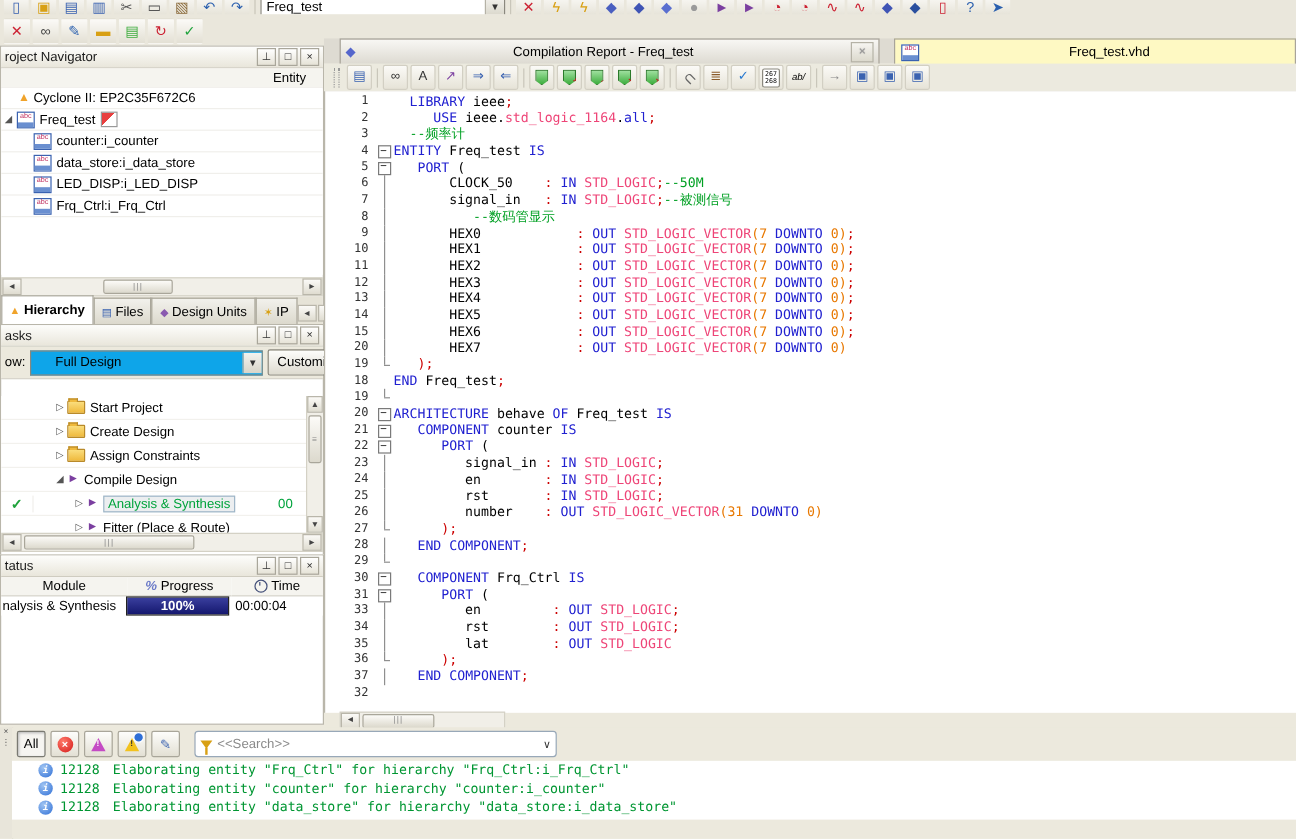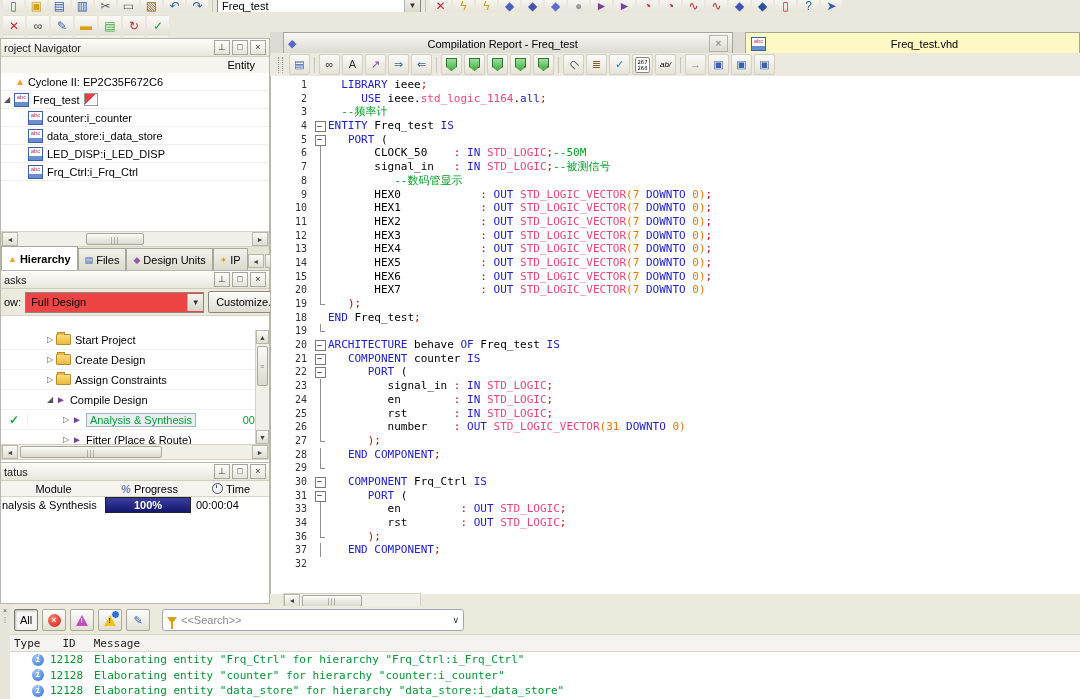--- a/index.html
+++ b/index.html
@@ -60,35 +60,35 @@
            display:flex;align-items:flex-end}
   .ptab{height:21px;display:flex;align-items:center;gap:3px;padding:0 6px;border:1px solid #a9a69a;
         border-bottom:none;background:linear-gradient(#f2f1ec,#dcd9cd);font-size:11px;white-space:nowrap}
   .ptab.active{background:#fff;height:23px;font-weight:bold}
   .ptab .ico{font-size:9px}
   .tabscroll{margin-left:auto;display:flex;gap:1px;padding:0 2px 2px 0}
 
   
   #tasks{left:0;top:270px;width:268px;height:192px}
   #flowrow{height:26px;display:flex;align-items:center;gap:4px;padding:0 3px;background:#ece9dd;border-bottom:1px solid #d8d5cc}
-  #flow-combo{flex:0 0 172px;height:19px;background:#ef4444;border:1px solid #8a887e;display:flex;align-items:center;justify-content:space-between;padding-left:5px}
+  #flow-combo{flex:0 0 172px;height:19px;background:#0ea5e9;border:1px solid #8a887e;display:flex;align-items:center;justify-content:space-between;padding-left:20px}
   #flow-combo .dd{width:15px;height:17px;border-left:1px solid #b5b2a6;background:linear-gradient(#f4f3ef,#d8d5c9);display:flex;align-items:center;justify-content:center;font-size:8px;color:#333}
   #customize-btn{height:20px;padding:0 7px;border:1px solid #8a887e;border-radius:2px;background:linear-gradient(#fdfdfb,#dedbd0);display:flex;align-items:center}
   #task-head{height:16px;display:flex}
   #task-head .hcell{display:flex;align-items:center;justify-content:center}
   #taskrows{position:absolute;left:0;top:59px;right:13px;height:114px;background:#fff;overflow:hidden}
   .taskrow{height:19px;display:flex;align-items:center;border-bottom:1px solid #f2f1ed;white-space:nowrap}
   .tstat{width:26px;flex:0 0 26px;text-align:center;border-right:1px solid #f0efeb}
   .check{color:#1fa33c;font-weight:bold;font-size:12px}
   .folder{width:13px;height:9px;background:linear-gradient(#fadd7c,#efb93c);border:1px solid #b98a2a;
           border-radius:1px;position:relative;margin-right:4px;flex:0 0 13px}
   .folder::before{content:"";position:absolute;left:0;top:-3px;width:6px;height:2px;background:#efb93c;border:1px solid #b98a2a;border-bottom:none}
   .cplay{color:#7b3fa0;font-size:10px;margin-right:4px}
   .tasksel{background:#eceef0;border:1px solid #9fb6c8;padding:0 3px;color:#00a33c}
-  .ttime{margin-left:auto;color:#00a33c;padding-right:1px}
+  .ttime{margin-left:auto;color:#00a33c;padding-right:12px}
   #task-vscroll{position:absolute;right:0;top:59px;width:13px;height:114px;background:#f1efe8;border-left:1px solid #d4d1c5}
   #task-hscroll{position:absolute;left:0;top:173px;right:0;height:14px}
 
   
   #status{left:0;top:462px;width:268px;height:140px}
   #st-head{height:16px;display:flex}
   #st-head .hcell{display:flex;align-items:center;justify-content:center;gap:3px}
   .strow{height:16px;display:flex;align-items:center;background:#fff}
   .pbarwrap{width:86px;flex:0 0 86px}
   .pbar{height:14px;background:linear-gradient(#3a3f9e,#14176e);border:1px solid #222;color:#fff;
@@ -576,20 +576,21 @@
         <div class="cl"><span class="ln">24</span><span class="fd fv"></span><span class="ct"><span class="sx">         en        </span><span class="sp">:</span><span class="sk"> IN </span><span class="st">STD_LOGIC</span><span class="sp">;</span></span></div>
         <div class="cl"><span class="ln">25</span><span class="fd fv"></span><span class="ct"><span class="sx">         rst       </span><span class="sp">:</span><span class="sk"> IN </span><span class="st">STD_LOGIC</span><span class="sp">;</span></span></div>
         <div class="cl"><span class="ln">26</span><span class="fd fv"></span><span class="ct"><span class="sx">         number    </span><span class="sp">:</span><span class="sk"> OUT </span><span class="st">STD_LOGIC_VECTOR</span><span class="so">(</span><span class="sn">31</span><span class="sk"> DOWNTO </span><span class="sn">0</span><span class="so">)</span></span></div>
         <div class="cl"><span class="ln">27</span><span class="fd fc"></span><span class="ct"><span class="sx">      </span><span class="sp">);</span></span></div>
         <div class="cl"><span class="ln">28</span><span class="fd fv"></span><span class="ct"><span class="sx">   </span><span class="sk">END COMPONENT</span><span class="sp">;</span></span></div>
         <div class="cl"><span class="ln">29</span><span class="fd fc"></span><span class="ct"></span></div>
         <div class="cl"><span class="ln">30</span><span class="fd fm"></span><span class="ct"><span class="sx">   </span><span class="sk">COMPONENT</span><span class="sx"> Frq_Ctrl </span><span class="sk">IS</span></span></div>
         <div class="cl"><span class="ln">31</span><span class="fd fm"></span><span class="ct"><span class="sx">      </span><span class="sk">PORT</span><span class="sx"> (</span></span></div>
         <div class="cl"><span class="ln">33</span><span class="fd fv"></span><span class="ct"><span class="sx">         en         </span><span class="sp">:</span><span class="sk"> OUT </span><span class="st">STD_LOGIC</span><span class="sp">;</span></span></div>
         <div class="cl"><span class="ln">34</span><span class="fd fv"></span><span class="ct"><span class="sx">         rst        </span><span class="sp">:</span><span class="sk"> OUT </span><span class="st">STD_LOGIC</span><span class="sp">;</span></span></div>
+        <div class="cl"><span class="ln">35</span><span class="fd fv"></span><span class="ct"><span class="sx">         lat        </span><span class="sp">:</span><span class="sk"> OUT </span><span class="st">STD_LOGIC</span></span></div>
         <div class="cl"><span class="ln">36</span><span class="fd fc"></span><span class="ct"><span class="sx">      </span><span class="sp">);</span></span></div>
         <div class="cl"><span class="ln">37</span><span class="fd fv"></span><span class="ct"><span class="sx">   </span><span class="sk">END COMPONENT</span><span class="sp">;</span></span></div>
         <div class="cl"><span class="ln">32</span><span class="fd"></span><span class="ct"></span></div>
       </div>
     <div id="ed-hscroll" class="sb">
       <span class="sbarrow">◄</span>
       <span class="sbthumb" style="width:58px;margin-left:2px">|||</span>
     </div>
   </div>
 
@@ -615,25 +616,20 @@
         </div>
       <div class="fbtn">
           <span style="color:#3a62b0">✎</span>
         </div>
       <div id="search-combo">
         <span class="funnel"></span>
         <span>&lt;&lt;Search&gt;&gt;</span>
         <span class="chev">∨</span>
       </div>
     </div>
-    <div id="msg-head">
-      <span style="margin-left:4px">Type</span>
-      <span style="margin-left:22px">ID</span>
-      <span style="margin-left:18px">Message</span>
-    </div>
     <div id="msgrows">
         <div class="mrow"><span style="width: 34px; flex: 0 0 34px; display: flex; justify-content: flex-end; padding-right: 6px;"><span class="infoico">i</span></span><span style="width: 44px; flex: 0 0 44px;">12128</span><span>Elaborating entity "Frq_Ctrl" for hierarchy "Frq_Ctrl:i_Frq_Ctrl"</span></div>
         <div class="mrow"><span style="width: 34px; flex: 0 0 34px; display: flex; justify-content: flex-end; padding-right: 6px;"><span class="infoico">i</span></span><span style="width: 44px; flex: 0 0 44px;">12128</span><span>Elaborating entity "counter" for hierarchy "counter:i_counter"</span></div>
         <div class="mrow"><span style="width: 34px; flex: 0 0 34px; display: flex; justify-content: flex-end; padding-right: 6px;"><span class="infoico">i</span></span><span style="width: 44px; flex: 0 0 44px;">12128</span><span>Elaborating entity "data_store" for hierarchy "data_store:i_data_store"</span></div>
       </div>
   </div>
 
 </div>
 
 </body></html>

